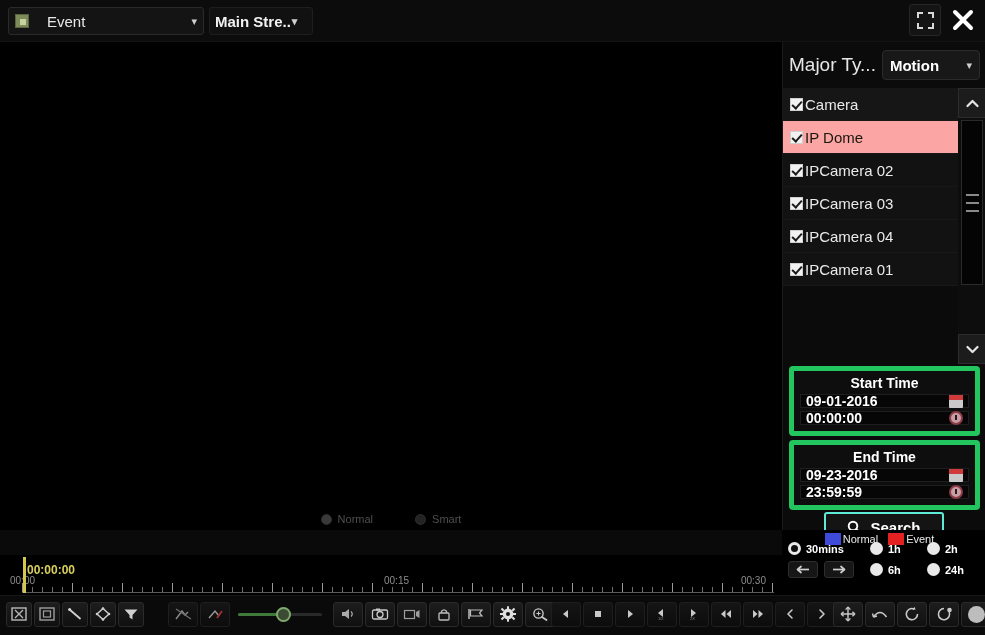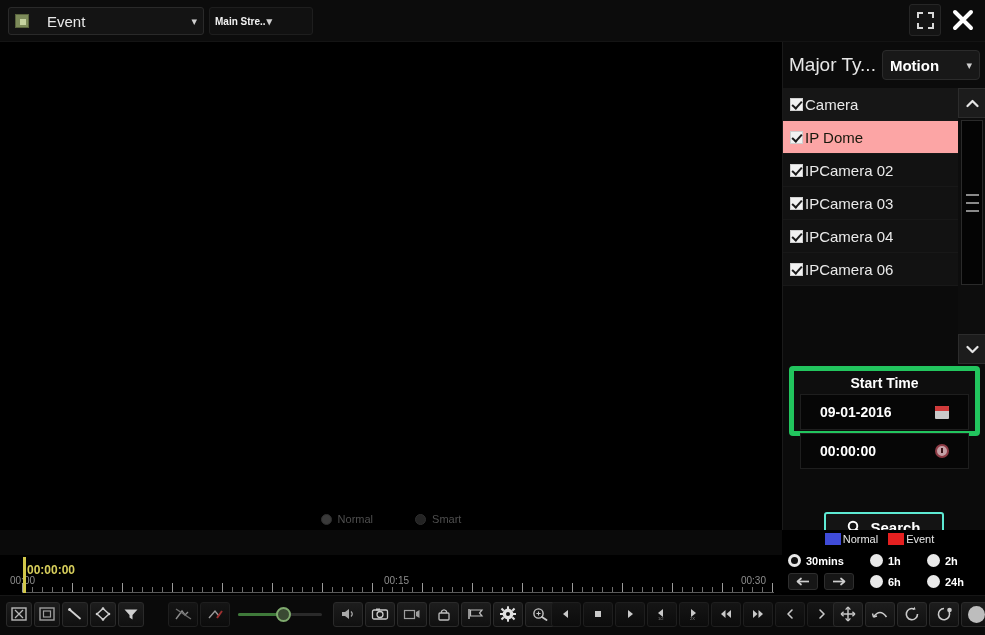--- a/index.html
+++ b/index.html
@@ -35,21 +35,21 @@
     white-space: nowrap;
   }
   .chev { color: #cfcfcf; font-size: 11px; line-height: 1; }
 
   .stream-select {
     position: absolute; left: 209px; top: 7px; width: 104px; height: 28px;
     background: #111; border: 1px solid #1e1e1e; border-radius: 3px;
     display: flex; align-items: center; padding: 0 5px;
   }
   .stream-label {
-    color: #f2f2f2; font-size: 10px; font-weight: bold; white-space: nowrap;
+    color: #f2f2f2; font-size: 15px; font-weight: bold; white-space: nowrap;
     overflow: hidden;
   }
   .stream-select .chev { margin-left: 1px; font-weight: bold; }
 
   .win-btns { position: absolute; right: 6px; top: 4px; display: flex; gap: 6px; }
   .win-btn {
     width: 32px; height: 32px; background: #141414; border: 1px solid #262626;
     border-radius: 3px; display: flex; align-items: center; justify-content: center;
   }
   .win-btn.close { background: transparent; border: none; }
@@ -169,22 +169,22 @@
     background: #0e0e0e; border: 5px solid #22c55e; border-radius: 4px;
     padding: 4px 6px 6px 6px;
   }
   .tb-start { top: 324px; height: 70px; }
   .tb-end   { top: 398px; height: 70px; }
   .tb-title {
     color: #fff; font-size: 14px; font-weight: bold; text-align: center;
     margin-bottom: 3px;
   }
   .tb-field {
-    height: 36px; background: #060606; border: 1px solid #1e1e1e;
-    display: flex; align-items: center; padding: 0 19px; margin-bottom: 3px;
+    height: 14px; background: #060606; border: 1px solid #1e1e1e;
+    display: flex; align-items: center; padding: 0 5px; margin-bottom: 3px;
   }
   .tb-val { color: #fff; font-size: 14px; font-weight: bold; flex: 1 1 auto; }
   .ico-cal {
     width: 14px; height: 13px; background: #c9c9c9; position: relative;
     border-radius: 1px; flex: 0 0 auto;
   }
   .ico-cal::before {
     content: ""; position: absolute; left: 0; top: 0; width: 14px; height: 5px;
     background: #d03a3a; border-radius: 1px 1px 0 0;
   }
@@ -213,21 +213,21 @@
     position: absolute; left: 782px; top: 530px; width: 203px; height: 65px;
     background: #000;
   }
   .legend-row {
     display: flex; align-items: center; justify-content: center; gap: 2px;
     padding-top: 3px;
   }
   .lg-sw { width: 16px; height: 12px; }
   .lg-tx { color: #e9e9e9; font-size: 11px; margin-right: 8px; }
   .zoomgrid {
-    position: absolute; left: 6px; top: 20px; width: 195px;
+    position: absolute; left: 6px; top: 8px; width: 195px;
     display: grid; grid-template-columns: 82px 57px 56px;
     grid-template-rows: 21px 21px; align-items: center;
   }
   .zl { display: flex; align-items: center; gap: 5px; }
   .zl-radio {
     width: 13px; height: 13px; border-radius: 50%; background: #e9e9e9;
     position: relative; flex: 0 0 auto;
   }
   .zl-radio.on::after {
     content: ""; position: absolute; left: 3px; top: 3px;
@@ -370,21 +370,21 @@
         <div class="camrow">
           <span class="cbx"></span>
           <span class="camname">IPCamera 03</span>
         </div>
         <div class="camrow">
           <span class="cbx"></span>
           <span class="camname">IPCamera 04</span>
         </div>
         <div class="camrow">
           <span class="cbx"></span>
-          <span class="camname">IPCamera 06</span>
+          <span class="camname">IPCamera 01</span>
         </div>
       </div>
 
       <div class="scrollcol">
         <div class="sc-arrow">
           <svg width="13" height="9" viewBox="0 0 13 9">
             <path d="M1.5 7 L6.5 2 L11.5 7" fill="none" stroke="#e6e6e6" stroke-width="2.2" stroke-linecap="round" stroke-linejoin="round"></path>
           </svg>
         </div>
         <div class="sc-trough">
@@ -407,20 +407,31 @@
       <div class="tb-field">
         <span class="tb-val">09-01-2016</span>
         <span class="ico-cal"></span>
       </div>
       <div class="tb-field">
         <span class="tb-val">00:00:00</span>
         <span class="ico-clock"></span>
       </div>
     </div>
 
+    <div class="timebox tb-end">
+      <div class="tb-title">End Time</div>
+      <div class="tb-field">
+        <span class="tb-val">09-23-2016</span>
+        <span class="ico-cal"></span>
+      </div>
+      <div class="tb-field">
+        <span class="tb-val">23:59:59</span>
+        <span class="ico-clock"></span>
+      </div>
+    </div>
 
     <div class="search-zone">
       <div class="search-btn">
         <svg width="15" height="15" viewBox="0 0 15 15">
           <circle cx="6" cy="6" r="4.3" fill="none" stroke="#ffffff" stroke-width="1.9"></circle>
           <path d="M9.3 9.3 L13.5 13.5" stroke="#ffffff" stroke-width="2.1" stroke-linecap="round"></path>
         </svg>
         <span class="lbl">Search</span>
       </div>
     </div>

